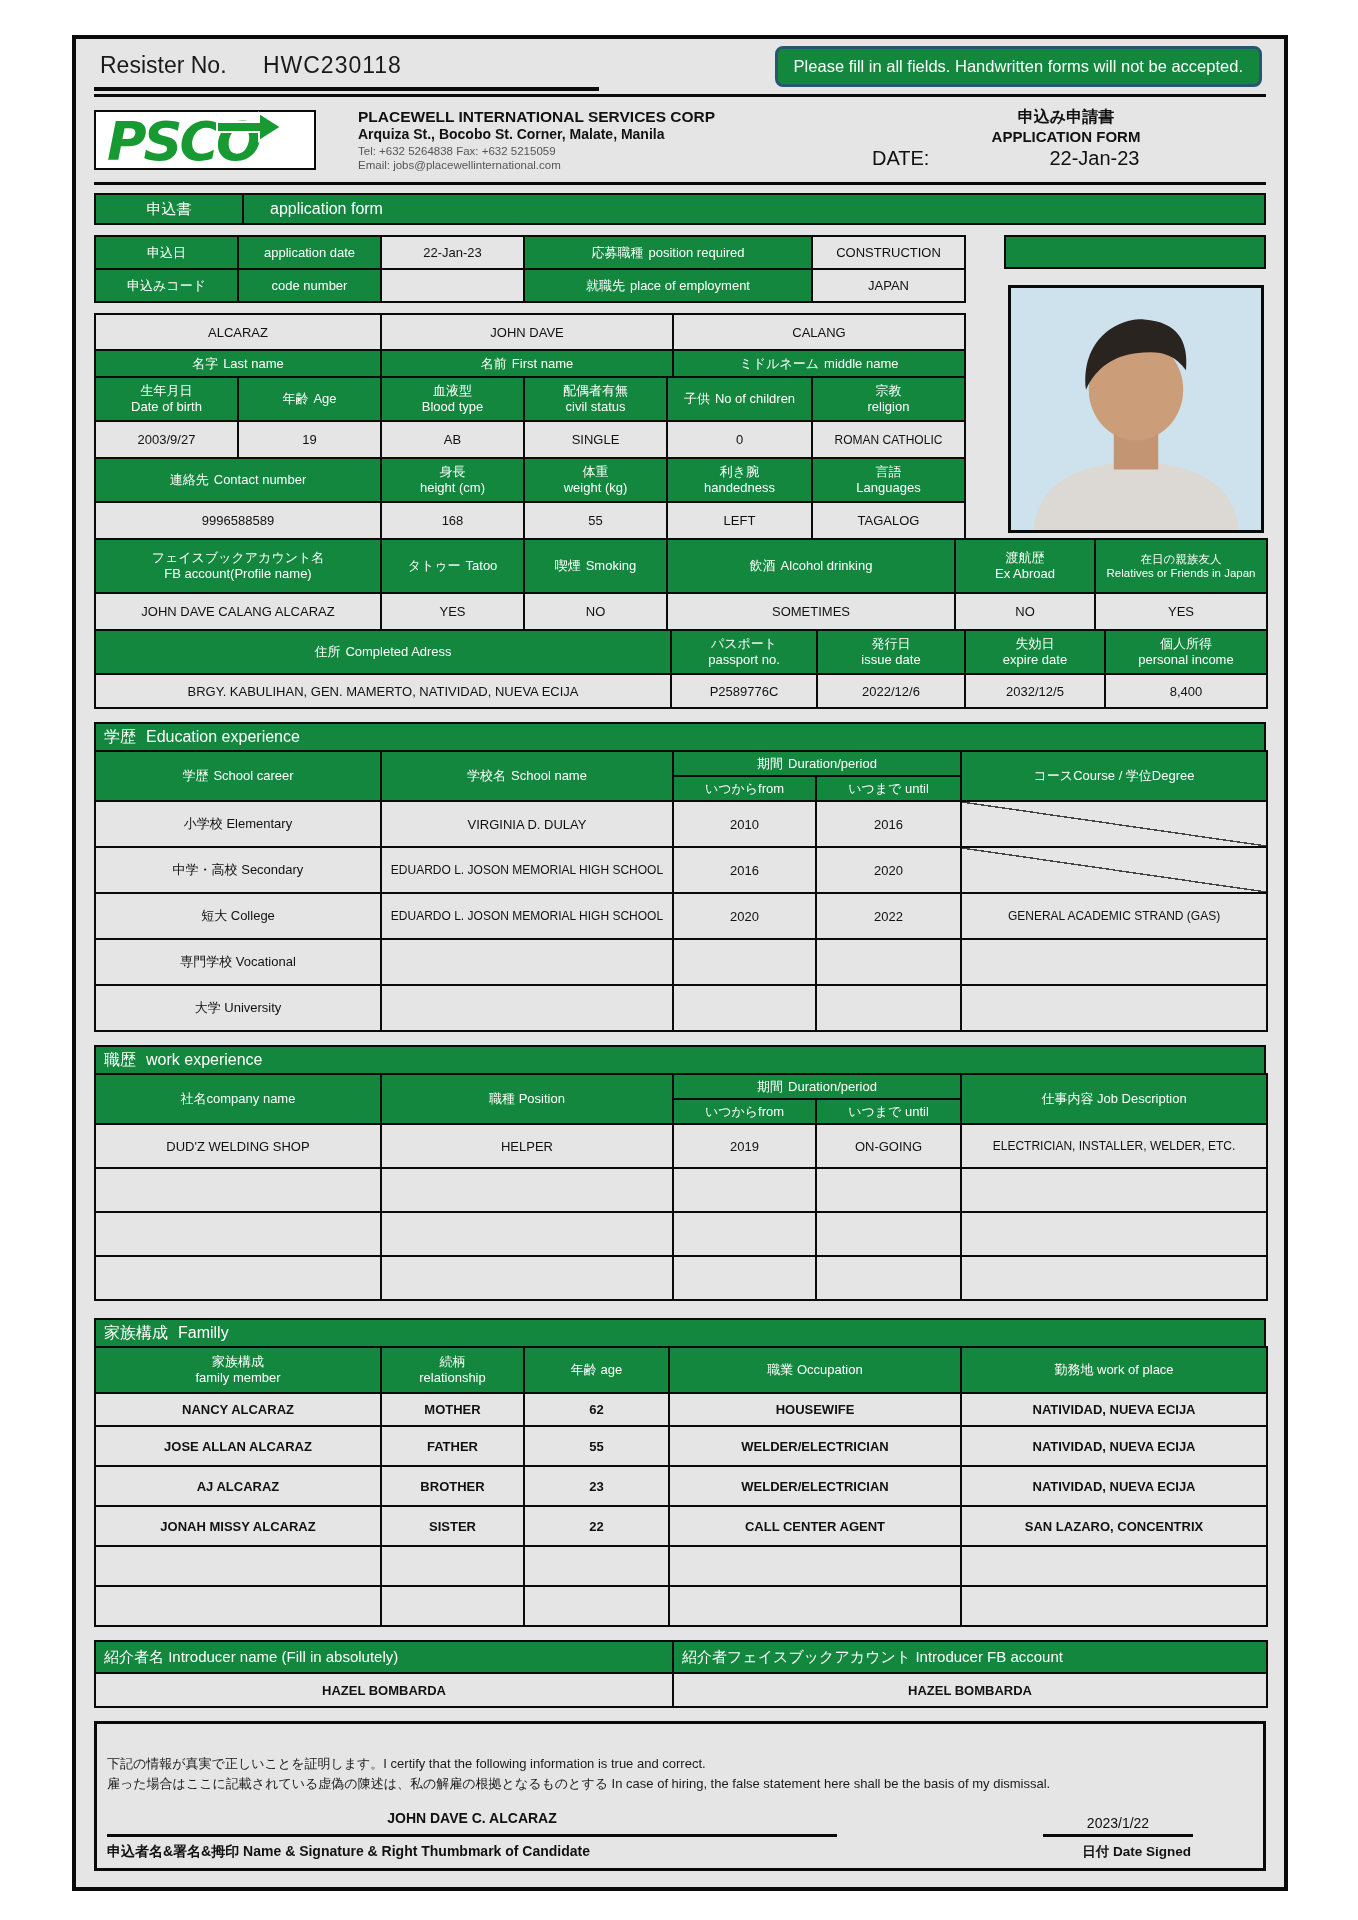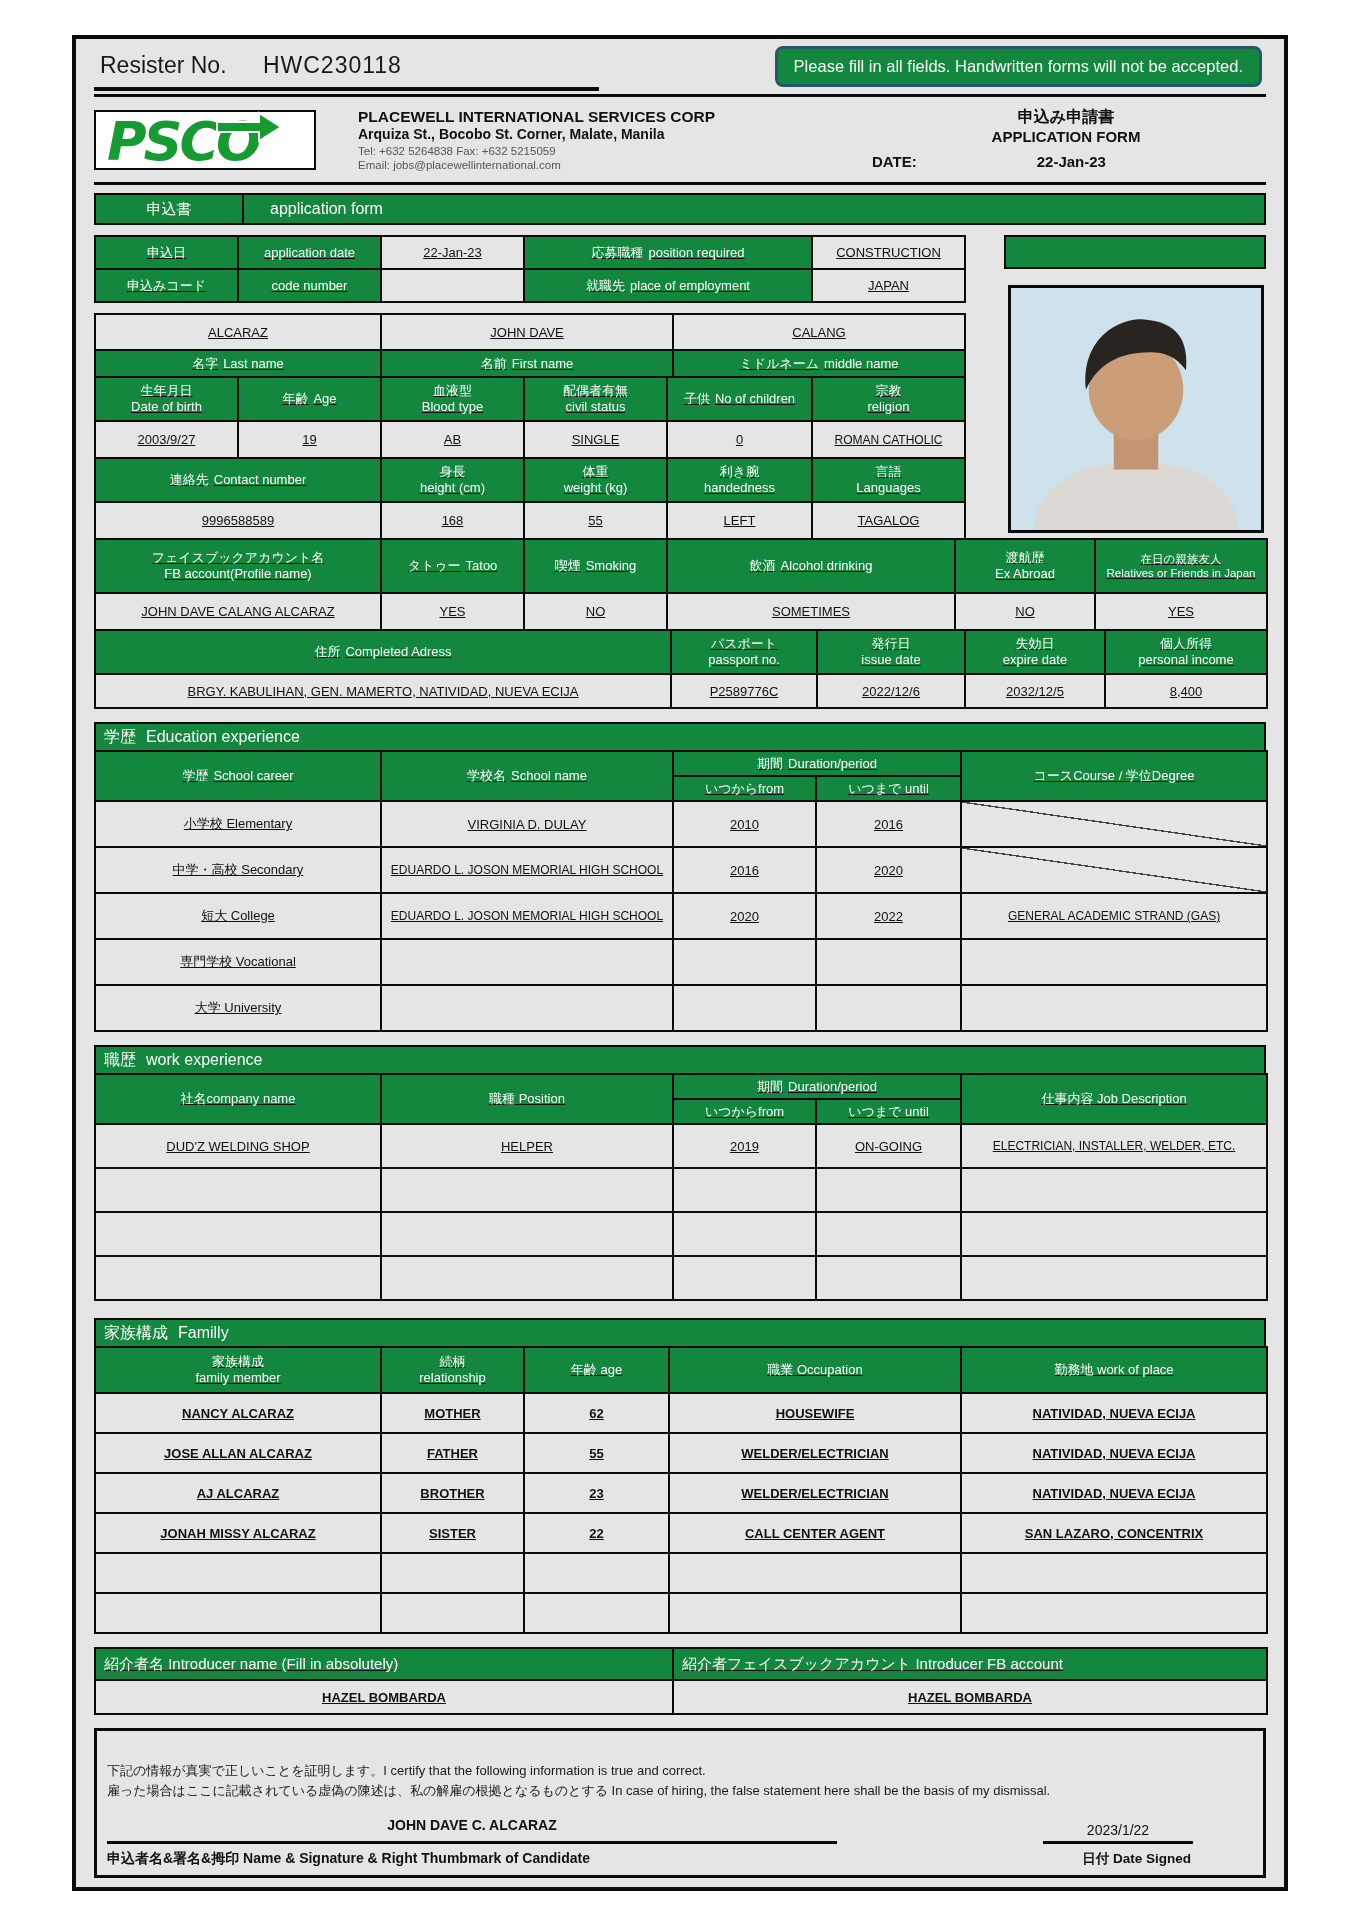--- a/index.html
+++ b/index.html
@@ -30,32 +30,32 @@
   .logo-box{width:222px;height:60px;border:2px solid var(--ink);
     display:flex;align-items:center;justify-content:center;background:#fff;}
   .company-info{margin-left:42px;line-height:1.25;}
   .c-name{font-size:15.5px;font-weight:bold;}
   .c-addr{font-size:14px;font-weight:bold;}
   .c-tel,.c-email{font-size:11.5px;color:#555;}
   .company-right{margin-left:auto;width:400px;align-self:stretch;
     display:flex;flex-direction:column;padding:4px 0 6px 0;}
   .f-title-jp{font-size:16px;font-weight:bold;text-align:center;}
   .f-title-en{font-size:15px;font-weight:bold;text-align:center;}
-  .date-row{margin-top:auto;display:flex;font-size:15px;padding-left:6px;font-weight:bold;}
+  .date-row{margin-top:auto;display:flex;font-size:20px;padding-left:6px;}
   .date-row .dval{margin-left:120px;}
   
   .appbar{margin-top:8px;height:32px;background:var(--green);border:2px solid var(--ink);
     display:flex;align-items:stretch;color:#fff;}
   .appbar-jp{width:148px;border-right:2px solid var(--ink);display:flex;
     align-items:center;justify-content:center;font-size:15px;}
   .appbar-en{display:flex;align-items:center;padding-left:26px;font-size:16px;}
   .secbar{height:30px;background:var(--green);border:2px solid var(--ink);
     color:#fff;display:flex;align-items:center;padding-left:8px;font-size:16px;gap:10px;}
   
-  table.t{border-collapse:collapse;table-layout:fixed;margin-top:-2px;text-decoration:underline;}
+  table.t{border-collapse:collapse;table-layout:fixed;margin-top:-2px;}
   table.t td{border:2px solid var(--ink);text-align:center;vertical-align:middle;
     font-size:13px;padding:1px 4px;overflow:hidden;}
   td.g{background:var(--green);color:#fff;font-size:12.5px;}
   td.g .jp{margin-right:5px;}
   td.g.stack .jp,td.g.stack .en{display:block;margin:0;line-height:1.25;}
   .bv{font-weight:bold;}
   td.left{text-align:left;padding-left:28px;border-radius:7px;}
   td.diag{background:
     linear-gradient(to top right,transparent 49.2%,#444 49.2%,#444 50.8%,transparent 50.8%);}
   
@@ -480,21 +480,21 @@
               <span class="en">family member</span>
             </td>
         <td class="g stack">
               <span class="jp">続柄</span>
               <span class="en">relationship</span>
             </td>
         <td class="g">年齢 age</td>
         <td class="g">職業 Occupation</td>
         <td class="g">勤務地 work of place</td>
       </tr>
-      <tr style="height:40px">
+      <tr style="height:33px">
         <td class="bv">NANCY ALCARAZ</td>
         <td class="bv">MOTHER</td>
         <td class="bv">62</td>
         <td class="bv">HOUSEWIFE</td>
         <td class="bv">NATIVIDAD, NUEVA ECIJA</td>
       </tr>
       <tr style="height:40px">
         <td class="bv">JOSE ALLAN ALCARAZ</td>
         <td class="bv">FATHER</td>
         <td class="bv">55</td>

